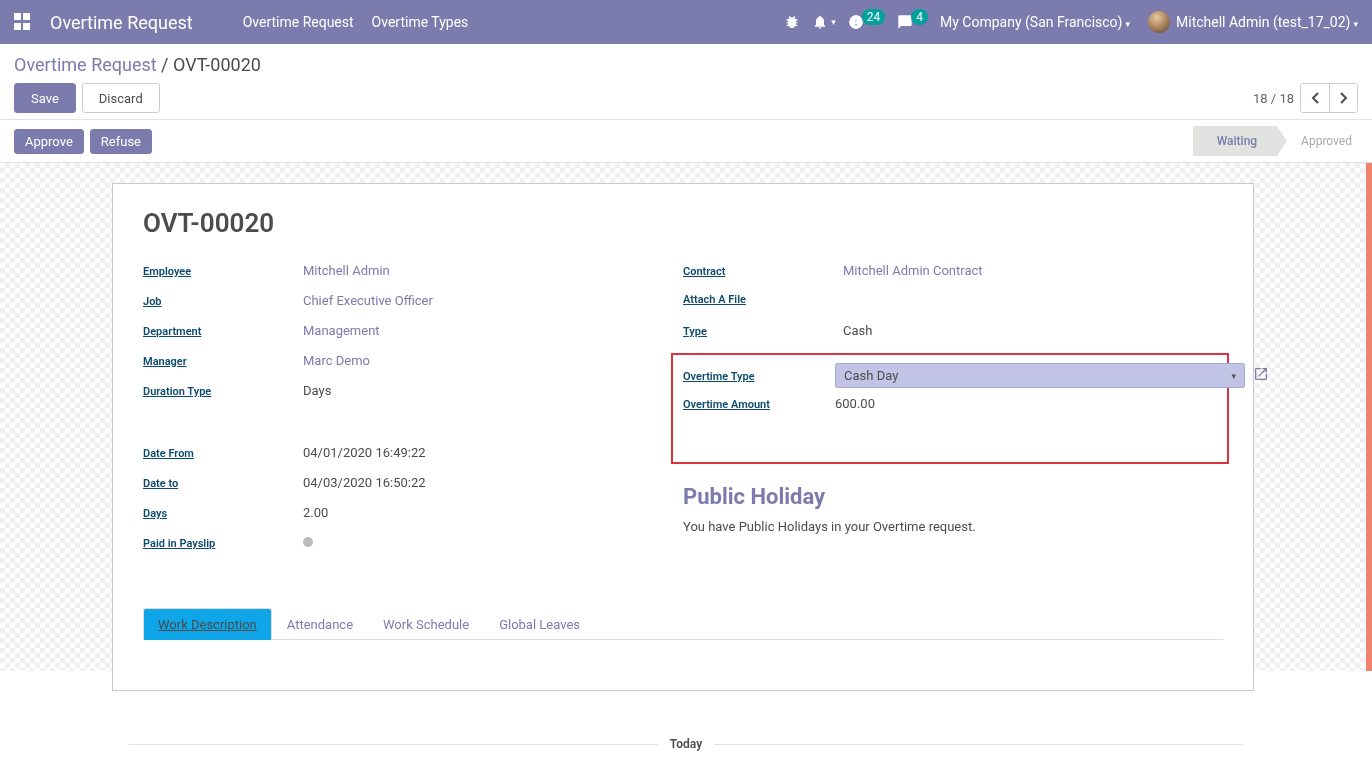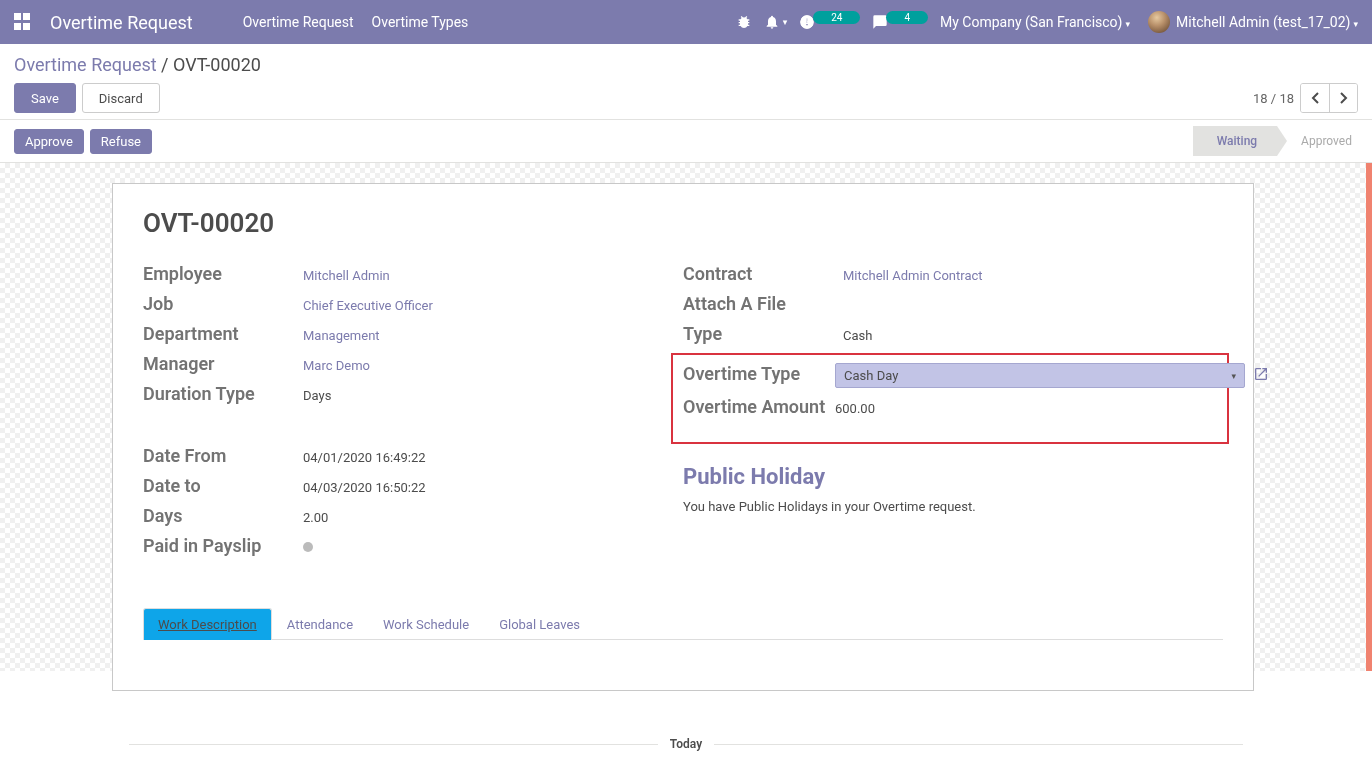--- a/index.html
+++ b/index.html
@@ -6,21 +6,21 @@
     body { background: #fff; color: #4c4c4c; font-size: 13px; width: 1372px; }
     
     .navbar { background: #7c7bad; color: #fff; height: 44px; display: flex; align-items: center; padding: 0 14px; }
     .nav-apps { width: 18px; height: 18px; margin-right: 18px; display: inline-flex; flex-wrap: wrap; gap: 2px; }
     .nav-apps span { width: 7px; height: 7px; background: #fff; }
     .nav-title { font-size: 18px; font-weight: 400; margin-right: 50px; cursor: pointer; }
     .nav-menu-item { font-size: 14px; margin-right: 18px; cursor: pointer; }
     .nav-spacer { flex: 1; }
     .nav-icon { margin: 0 6px; cursor: pointer; display: inline-flex; align-items: center; position: relative; }
     .nav-icon svg { width: 16px; height: 16px; fill: #fff; }
-    .badge-green { background: #00a09d; color: #fff; font-size: 10px; padding: 1px 18px; border-radius: 8px; margin-left: -2px; position: relative; top: -5px; }
+    .badge-green { background: #00a09d; color: #fff; font-size: 12px; padding: 1px 5px; border-radius: 8px; margin-left: -2px; position: relative; top: -5px; }
     .nav-company { margin: 0 6px; font-size: 14px; cursor: pointer; }
     .avatar { width: 22px; height: 22px; border-radius: 50%; background: radial-gradient(circle at 40% 30%, #e6c9a0 0%, #b8906a 40%, #5a3e28 100%); margin: 0 6px 0 12px; display:inline-block; }
     .nav-user { font-size: 14px; cursor: pointer; }
     .caret-down { margin-left: 3px; font-size: 9px; }
 
     .controlbar { padding: 10px 14px 6px 14px; border-bottom: 1px solid #e2e2e0; }
     .breadcrumb { font-size: 18px; color: #4c4c4c; margin-bottom: 8px; }
     .breadcrumb a { color: #7c7bad; text-decoration: none; }
     .control-row { display: flex; align-items: center; }
     .btn { padding: 5px 16px; font-size: 13px; border-radius: 3px; cursor: pointer; border: 1px solid; min-height: 30px; }
@@ -44,26 +44,26 @@
     
     .content-bg { background-image: linear-gradient(45deg, #f0f0f0 25%, transparent 25%), linear-gradient(-45deg, #f0f0f0 25%, transparent 25%), linear-gradient(45deg, transparent 75%, #f0f0f0 75%), linear-gradient(-45deg, transparent 75%, #f0f0f0 75%); background-size: 10px 10px; background-position: 0 0, 0 5px, 5px -5px, -5px 0; background-color: #fff; padding: 0; border-right: 6px solid #f0826f; }
     
     .form-sheet { background: #fff; border: 1px solid #c8c8c8; margin: 0 auto; max-width: 1142px; padding: 24px 30px 50px 30px; margin-top: 0; position: relative; top: 20px; margin-bottom: 20px; }
     
     .page-title { font-size: 26px; font-weight: 600; color: #4c4c4c; margin-bottom: 25px; }
     
     .form-grid { display: flex; gap: 0; }
     .form-col { flex: 1; min-width: 0; }
     .field-row { display: flex; align-items: baseline; margin-bottom: 8px; min-height: 22px; }
-    .field-label { width: 160px; font-weight: 600; color: #737373; font-size: 18px; flex-shrink: 0; }
+    .field-label { width: 160px; font-weight: 600; color: #0c4a6e; font-size: 11px; flex-shrink: 0; text-decoration: underline; }
     .field-value { font-size: 13px; color: #4c4c4c; }
     .field-value.link { color: #7c7bad; }
     .field-block { margin-bottom: 20px; }
     
-    .highlight-box { border: 2px solid #d9333f; padding: 8px 10px 16px 10px; margin-left: -12px; margin-right: -6px; margin-top: 4px; }
+    .highlight-box { border: 2px solid #d9333f; padding: 8px 10px 36px 10px; margin-left: -12px; margin-right: -6px; margin-top: 4px; }
     
     .select-wrap { display: flex; align-items: center; gap: 8px; }
     .select-field { background: #c2c4e6; border: 1px solid #a5a7d0; padding: 4px 8px; width: 410px; display: flex; justify-content: space-between; align-items: center; font-size: 13px; cursor: pointer; border-radius: 2px; }
     .ext-link { color: #7c7bad; cursor: pointer; }
     .ext-link svg { width: 16px; height: 16px; fill: #7c7bad; }
     
     .radio-dot { width: 10px; height: 10px; border-radius: 50%; background: #bbb; display: inline-block; }
     
     .section-title { font-size: 22px; color: #7c7bad; font-weight: 700; margin-bottom: 10px; margin-top: 20px; }
     .section-text { font-size: 13px; color: #4c4c4c; }

